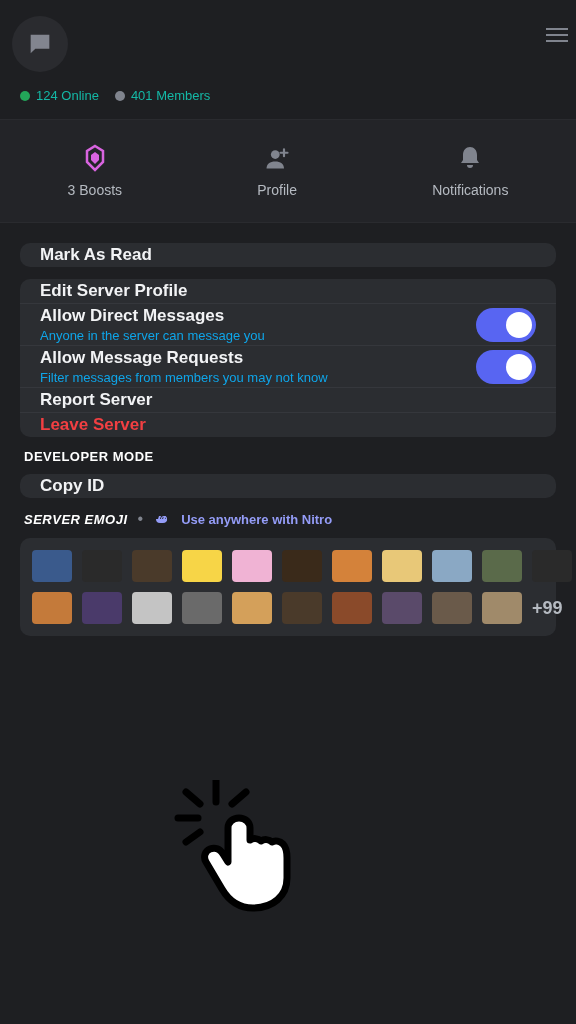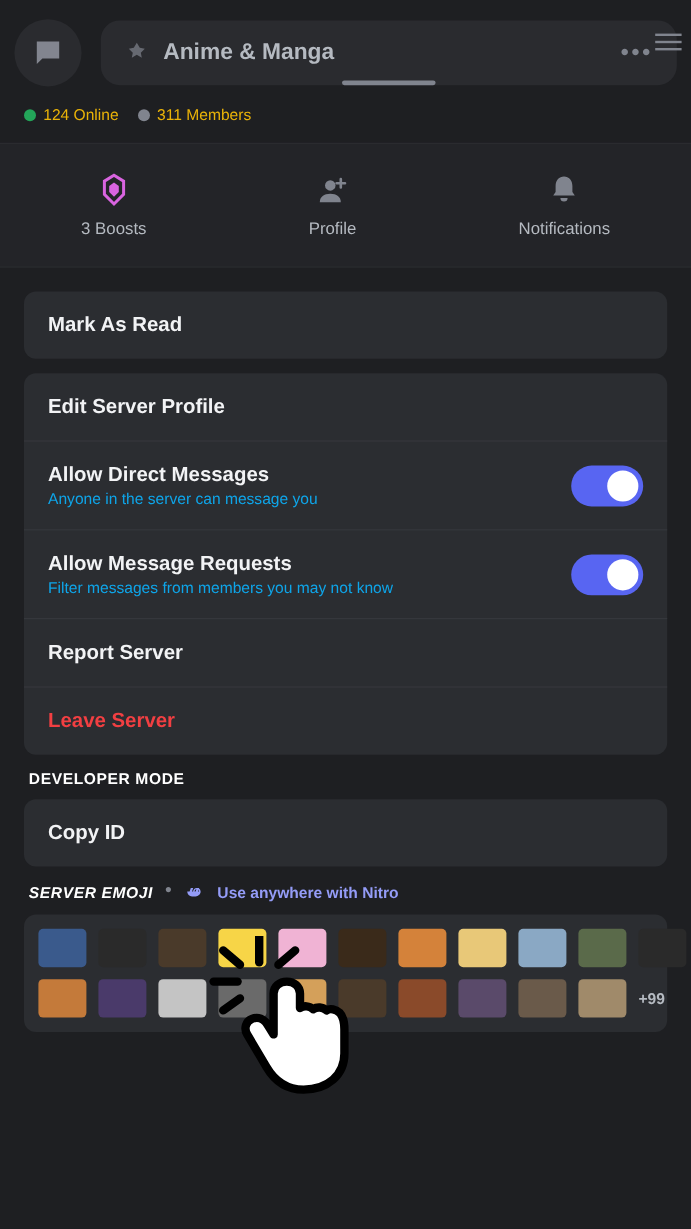--- a/index.html
+++ b/index.html
@@ -70,21 +70,21 @@
   right: 8px;
   top: 24px;
 }
 .hamburger div { width: 22px; height: 2px; background: #80848e; margin: 4px 0; }
 .stats-row {
   display: flex;
   align-items: center;
   padding: 0 20px 16px;
   gap: 16px;
 }
-.stat { display: flex; align-items: center; gap: 6px; font-size: 13px; color: #eab308; }
+.stat { display: flex; align-items: center; gap: 6px; font-size: 13px; color: #14b8a6; }
 .dot { width: 10px; height: 10px; border-radius: 50%; }
 .dot-green { background: #23a559; }
 .dot-gray { background: #80848e; }
 .actions-row {
   display: flex;
   justify-content: space-around;
   padding: 24px 0;
   border-top: 1px solid #2a2b2f;
   border-bottom: 1px solid #2a2b2f;
   background: #232428;
@@ -98,21 +98,21 @@
 }
 .action-icon { width: 28px; height: 28px; display: flex; align-items: center; justify-content: center; }
 .action-label { font-size: 14px; }
 .settings-container { padding: 20px; }
 .settings-card {
   background: #2b2d31;
   border-radius: 10px;
   margin-bottom: 12px;
 }
 .settings-row {
-  padding: 18px 20px;
+  padding: 2px 20px;
   border-bottom: 1px solid #35373c;
   display: flex;
   align-items: center;
   justify-content: space-between;
 }
 .settings-row:last-child { border-bottom: none; }
 .settings-row-content { flex: 1; }
 .settings-title { font-size: 17px; font-weight: 600; color: #f2f3f5; }
 .settings-subtitle { font-size: 13px; color: #0ea5e9; margin-top: 2px; }
 .leave-text { color: #f23f42; }
@@ -163,21 +163,21 @@
   height: 32px;
   border-radius: 4px;
   flex: none;
 }
 .emoji-more {
   width: 40px;
   height: 32px;
   display: flex;
   align-items: center;
   justify-content: center;
-  font-size: 13px;
+  font-size: 18px;
   font-weight: 600;
   color: #b5bac1;
 }
 .cursor-hand {
   position: absolute;
   top: 780px;
   left: 168px;
   width: 160px;
   height: 140px;
   pointer-events: none;
@@ -185,43 +185,35 @@
 </style>
 </head>
 <body>
 
 <div class="header">
   <div class="chat-icon-btn">
     <svg width="28" height="28" viewBox="0 0 24 24" fill="#82858f">
         <path d="M4 4h16v12H8l-4 4V4z"></path>
       </svg>
   </div>
-  <div class="server-tab">
-    <svg class="server-icon" viewBox="0 0 24 24" fill="#80848e">
-        <path d="M12 2l3 5 5 1-4 4 1 5-5-3-5 3 1-5-4-4 5-1z"></path>
-      </svg>
-    <span class="server-name">Anime &amp; Manga</span>
-    <span class="ellipsis">•••</span>
-    <div class="tab-indicator"></div>
-  </div>
   <div class="hamburger">
       <div></div>
       <div></div>
       <div></div>
     </div>
 </div>
 
 <div class="stats-row">
   <div class="stat">
       <span class="dot dot-green"></span>
       <span>124 Online</span>
     </div>
   <div class="stat">
       <span class="dot dot-gray"></span>
-      <span>311 Members</span>
+      <span>401 Members</span>
     </div>
 </div>
 
 <div class="actions-row">
   <div class="action-item">
     <div class="action-icon">
       <svg width="24" height="28" viewBox="0 0 24 28" fill="none">
           <path d="M12 2 L20 7 L20 18 L12 26 L4 18 L4 7 Z" stroke="#d964e0" stroke-width="2.5"></path>
           <path d="M12 8 L16 11 L16 16 L12 20 L8 16 L8 11 Z" fill="#d964e0"></path>
         </svg>

